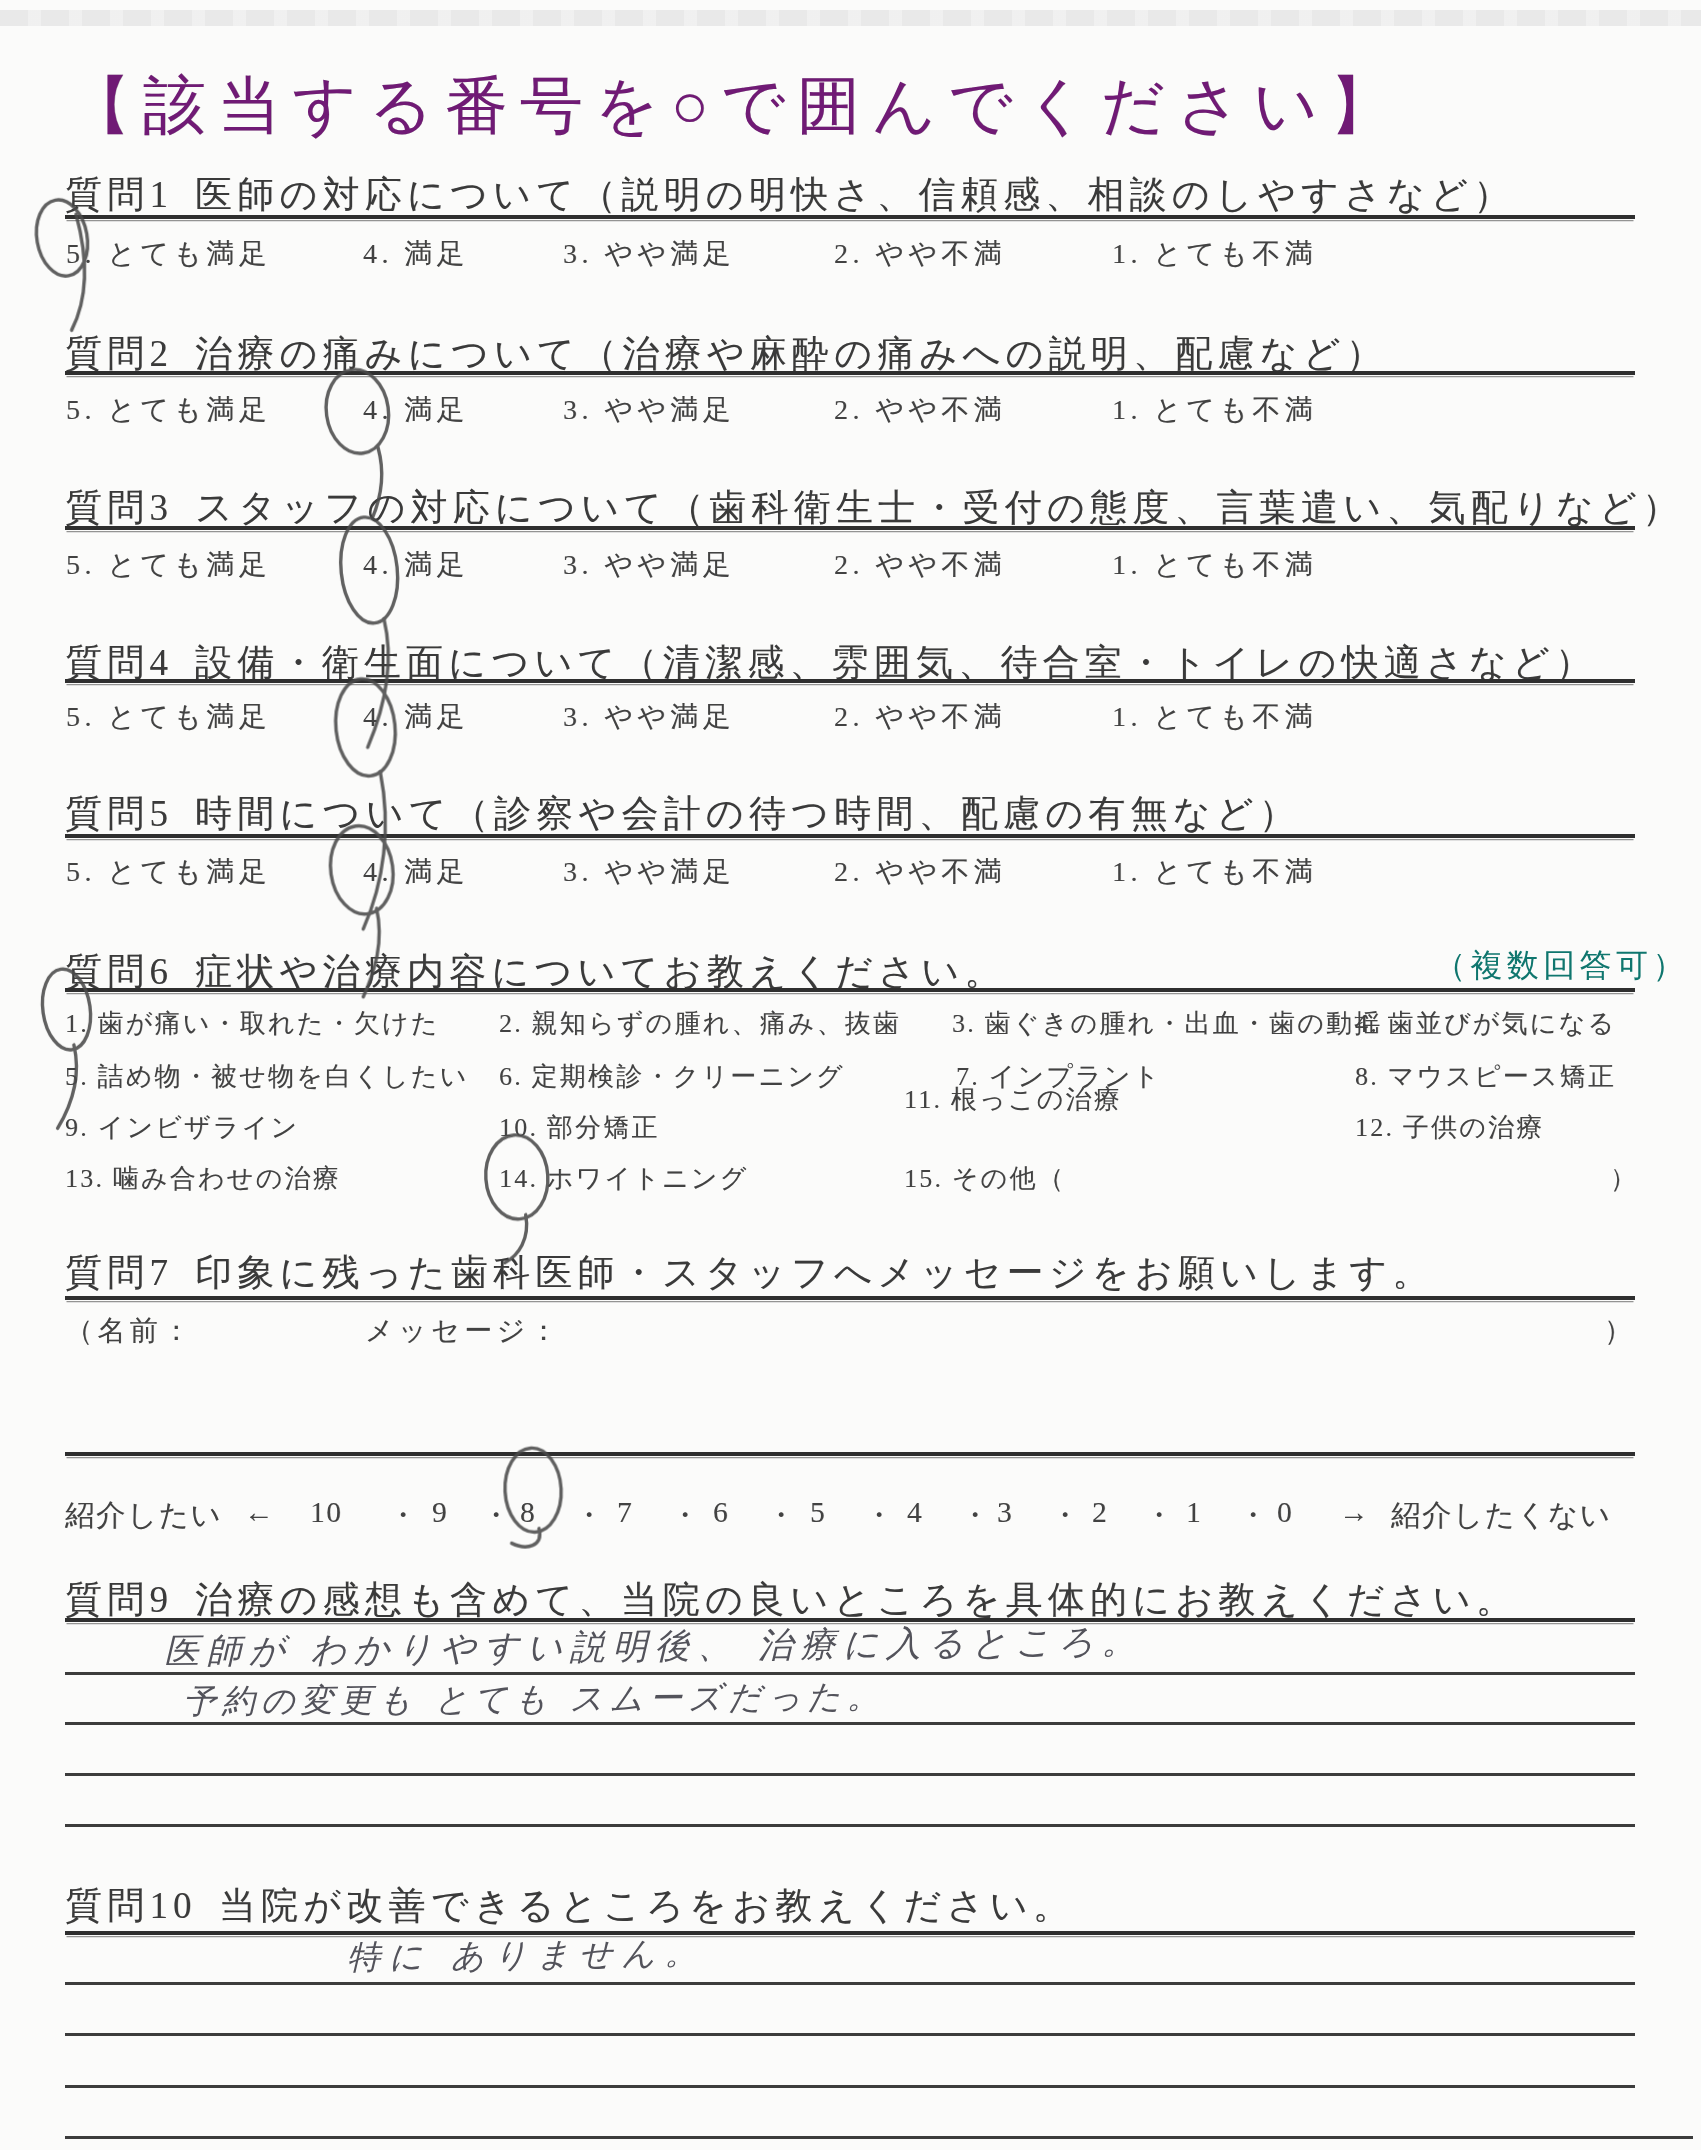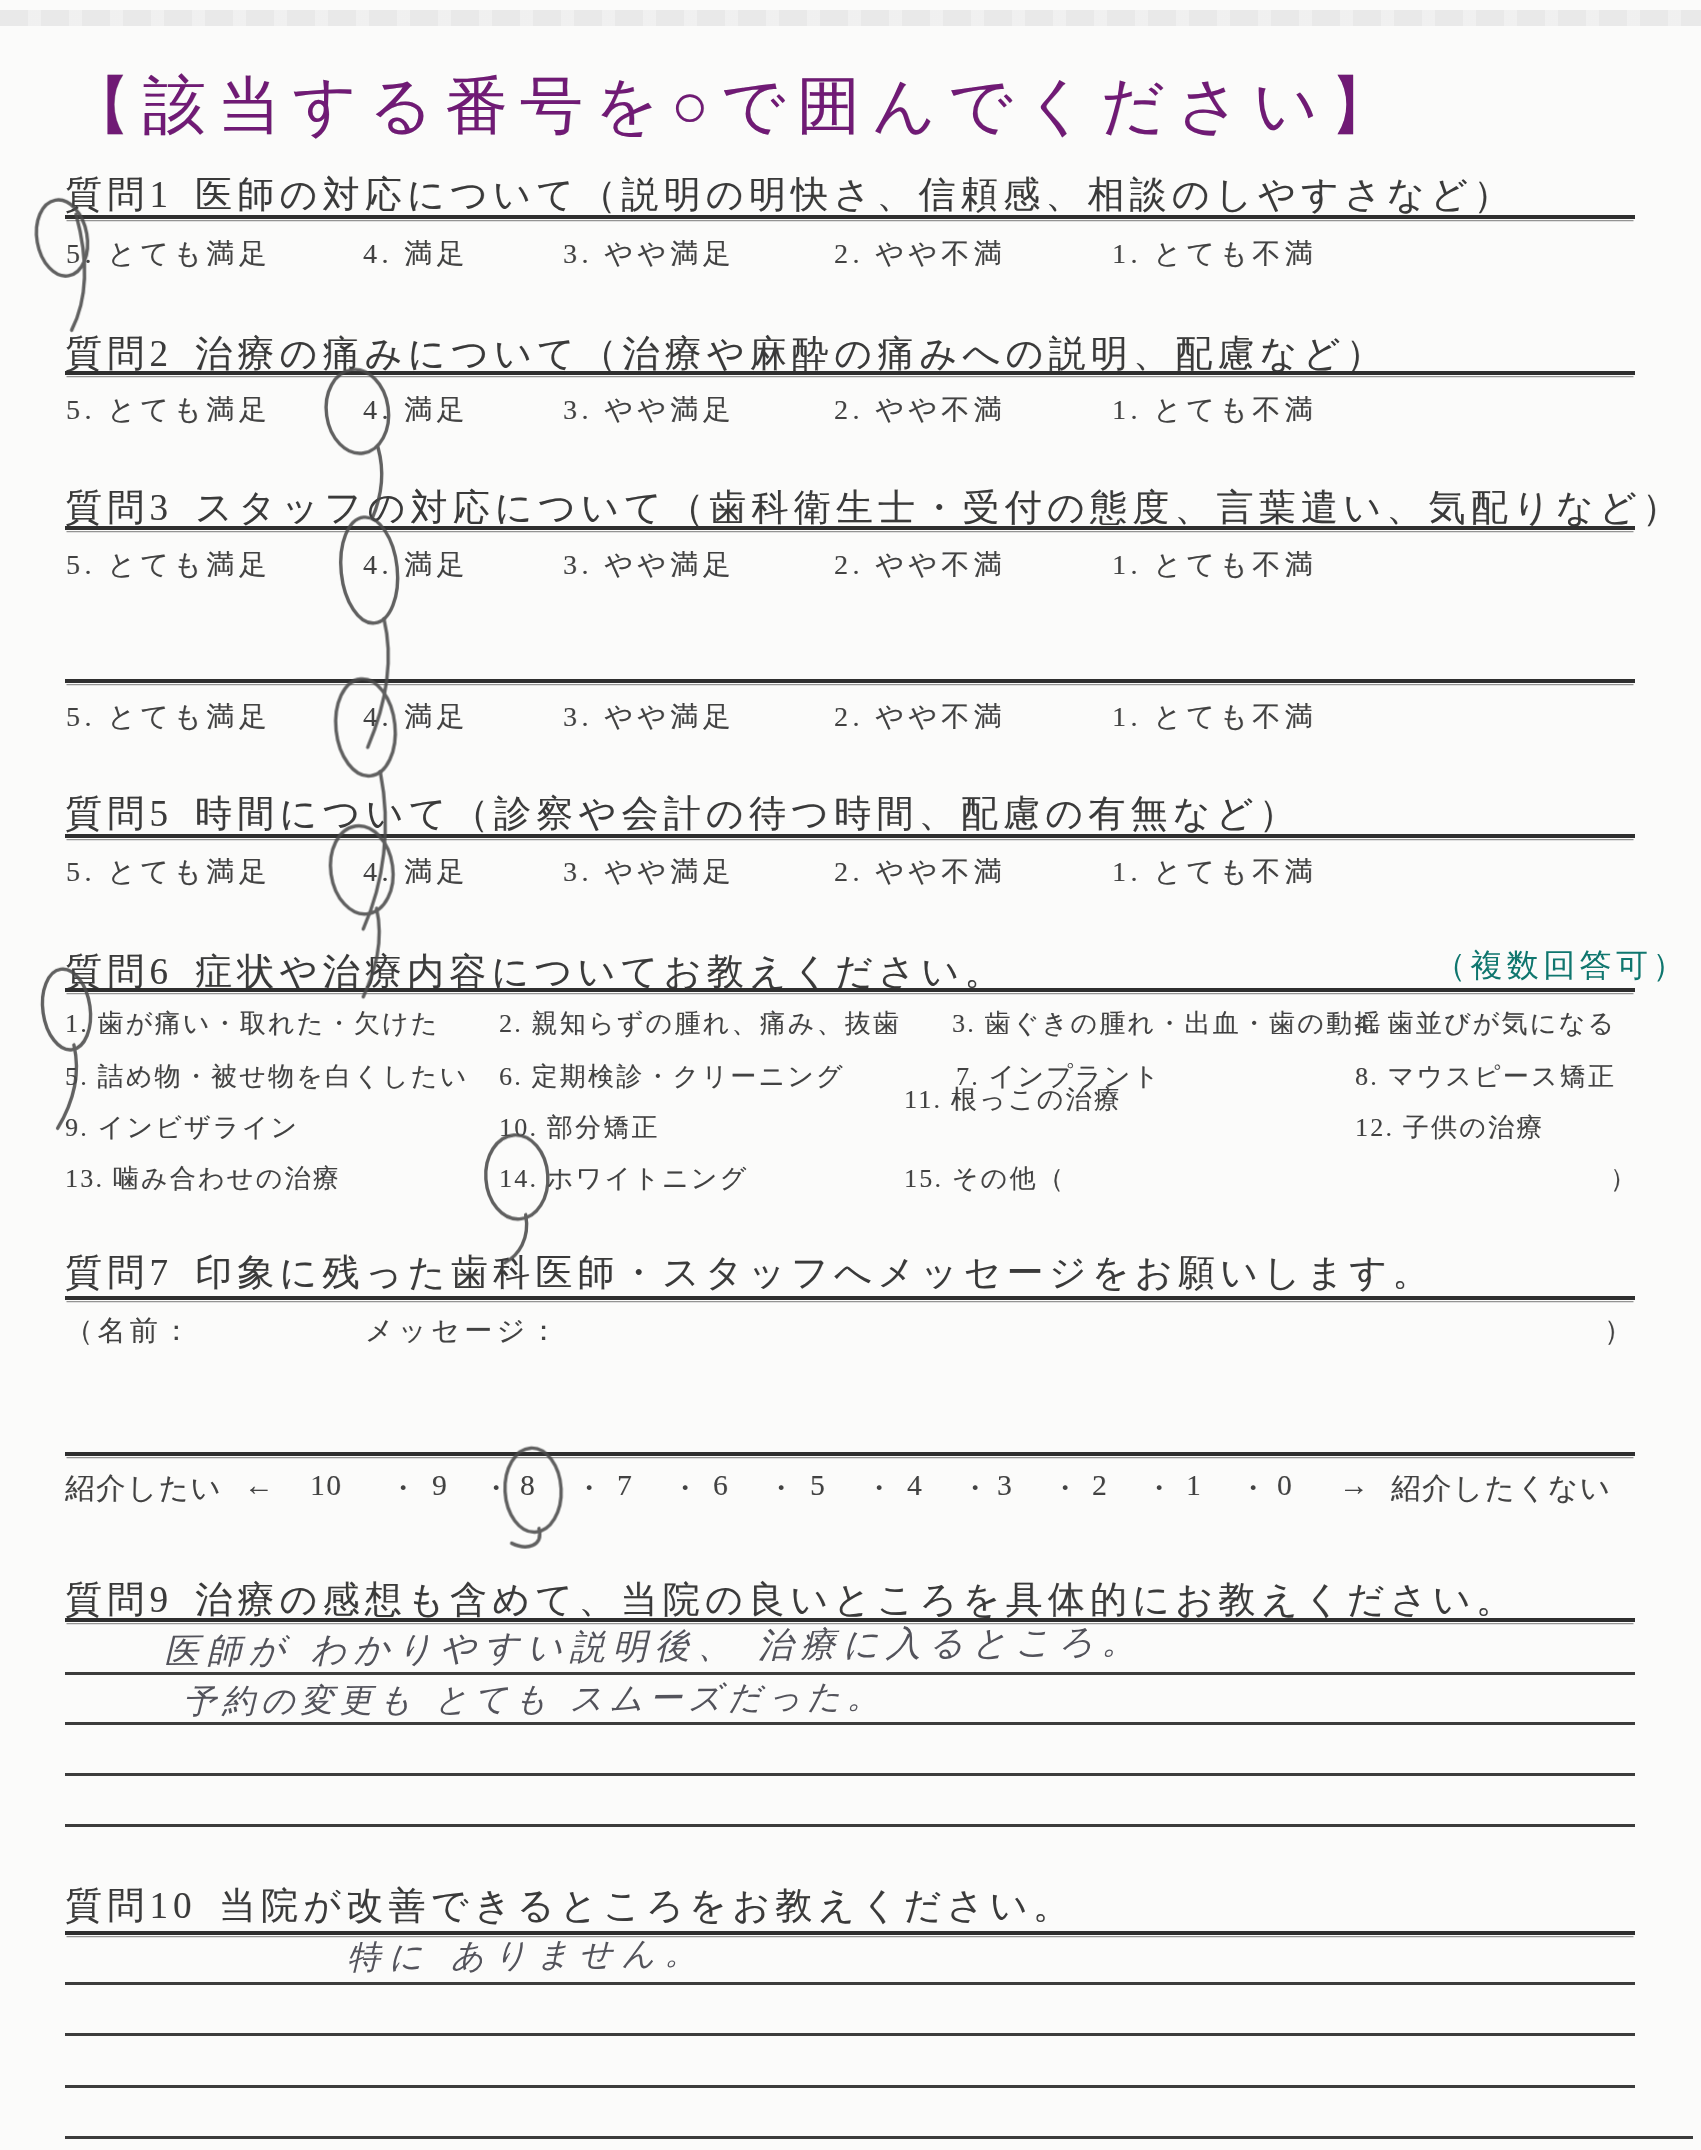--- a/index.html
+++ b/index.html
@@ -29,21 +29,21 @@
     background:#2f2f2f; box-shadow:0 3.7px 0 -1.5px #7a7a7a;
   }
   .wline{
     position:absolute; left:65px; width:1570px; height:3px; background:#3c3c3c;
   }
   .opt{
     position:absolute; font-size:28px; letter-spacing:4.4px; color:#424242;
     white-space:nowrap; text-shadow:0.4px 0.4px 0.5px rgba(70,70,70,.3);
   }
   .q6i{font-size:26px; letter-spacing:2.2px;}
-  .scl{font-size:29.5px; letter-spacing:1.5px;}
+  .scl{font-size:29.5px; letter-spacing:1.5px;margin-top:27px;}
   .note{
     position:absolute; font-size:32px; letter-spacing:4.4px; color:#0f766e; white-space:nowrap;margin-left:46px;
   }
   .hw{
     position:absolute; font-family:"DejaVu Sans",sans-serif; font-style:italic;
     color:#45454e; white-space:nowrap; opacity:.92;
   }
   .hw1{left:164px; top:1623px; font-size:35px; letter-spacing:7.4px; transform:rotate(-0.6deg);}
   .hw2{left:183px; top:1677px; font-size:33px; letter-spacing:5.9px; transform:rotate(-0.4deg);}
   .hw3{left:347px; top:1933px; font-size:33px; letter-spacing:8.9px; transform:rotate(-0.8deg);}
@@ -82,20 +82,23 @@
   <div class="q-head" style="top:483px">
     <span class="q-num">質問3</span><span>スタッフの対応について（歯科衛生士・受付の態度、言葉遣い、気配りなど）</span>
   </div>
   <div class="rule" style="top:526px"></div>
   <span class="opt" style="left:66px;top:546px">5. とても満足</span>
   <span class="opt" style="left:363px;top:546px">4. 満足</span>
   <span class="opt" style="left:563px;top:546px">3. やや満足</span>
   <span class="opt" style="left:834px;top:546px">2. やや不満</span>
   <span class="opt" style="left:1112px;top:546px">1. とても不満</span>
 
+  <div class="q-head" style="top:638px">
+    <span class="q-num">質問4</span><span>設備・衛生面について（清潔感、雰囲気、待合室・トイレの快適さなど）</span>
+  </div>
   <div class="rule" style="top:679px"></div>
   <span class="opt" style="left:66px;top:698px">5. とても満足</span>
   <span class="opt" style="left:363px;top:698px">4. 満足</span>
   <span class="opt" style="left:563px;top:698px">3. やや満足</span>
   <span class="opt" style="left:834px;top:698px">2. やや不満</span>
   <span class="opt" style="left:1112px;top:698px">1. とても不満</span>
 
   <div class="q-head" style="top:789px">
     <span class="q-num">質問5</span><span>時間について（診察や会計の待つ時間、配慮の有無など）</span>
   </div>

